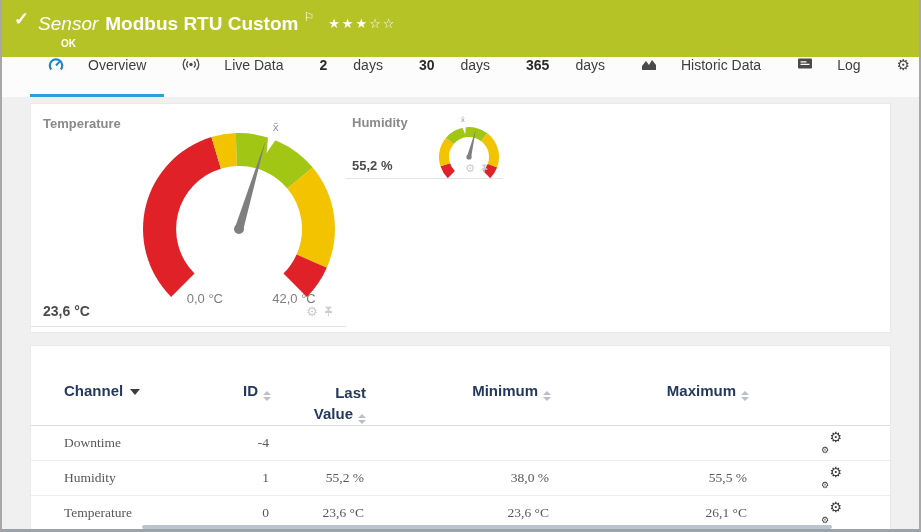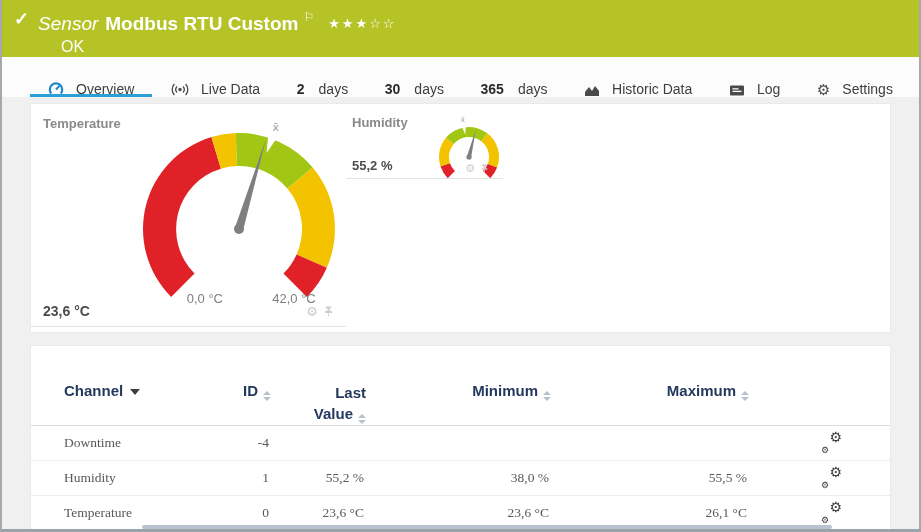--- a/index.html
+++ b/index.html
@@ -10,24 +10,24 @@
     font-family:"Liberation Sans",sans-serif;
   }
   
   .statusbar{height:57px;background:#b5c327;color:#fff;display:flex;padding:6px 10px 0 12px;box-sizing:border-box;}
   .check{font-size:18px;font-weight:bold;line-height:22px;margin:2px 9px 0 0;}
   .title-line{font-size:19px;line-height:23px;white-space:nowrap;}
   .title-kind{font-style:italic;font-weight:400;margin-right:7px;}
   .title-name{font-weight:700;}
   .flag{font-size:12px;vertical-align:9px;margin-left:5px;cursor:pointer;}
   .stars{font-size:13px;letter-spacing:2px;margin-left:14px;vertical-align:2px;cursor:pointer;}
-  .status-ok{font-size:16px;font-weight:400;margin:3px 0 0 23px;}
+  .status-ok{font-size:10px;font-weight:700;margin:3px 0 0 23px;}
   
   .tabs{height:40px;background:#fcfcfc;display:flex;justify-content:space-between;padding:0 8px 0 28px;}
-  .tab{position:relative;display:flex;align-items:flex-end;gap:12px;padding:0 18px;font-size:14px;color:#3e3e3e;cursor:pointer;white-space:nowrap;}
+  .tab{position:relative;display:flex;align-items:flex-start;gap:24px;padding:0 18px;font-size:14px;color:#3e3e3e;cursor:pointer;white-space:nowrap;}
   .tab b{font-weight:700;color:#2b2b2b;margin-right:2px;}
   .ticon{display:flex;color:#4a4a4a;}
   .tab.active .ticon{color:#1f86c9;}
   .tab.active::after{content:"";position:absolute;left:0;right:0;bottom:0;height:3px;background:#2b9fd8;}
   .gear-glyph{font-size:15px;line-height:15px;}
   
   .content{padding-left:28px;}
   .panel{background:#fff;width:861px;box-sizing:border-box;border:1px solid #eaeaea;}
   .panel-gauges{margin-top:6px;height:230px;position:relative;}
   .tile{position:absolute;}

